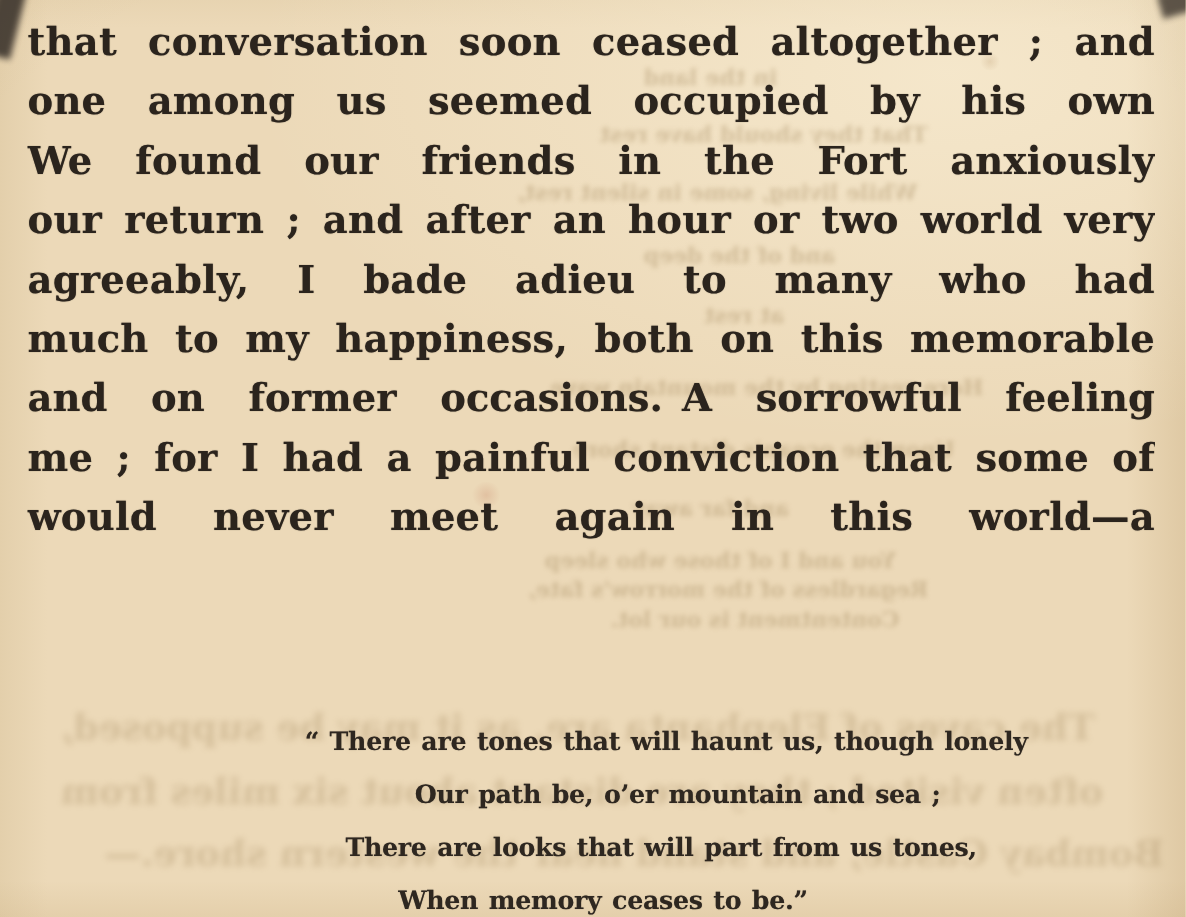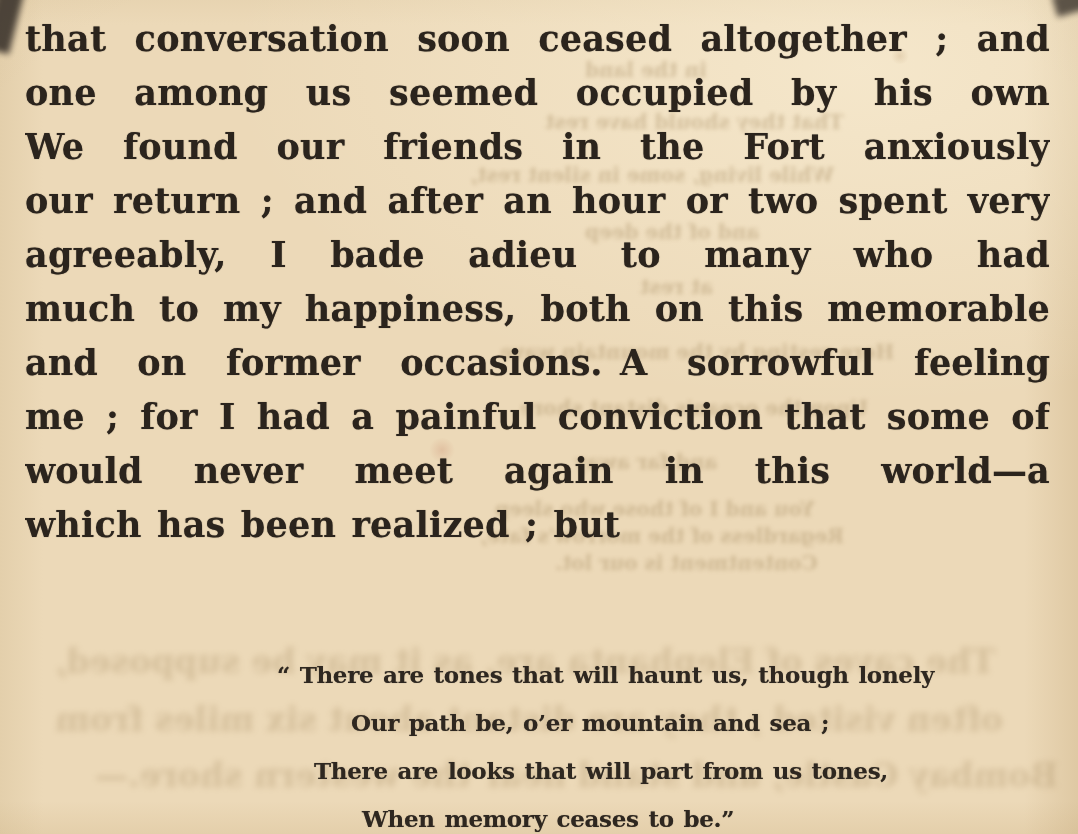--- a/index.html
+++ b/index.html
@@ -116,21 +116,21 @@
     font-size: 23px;
     font-weight: 700;
     color: #2e2720;
     letter-spacing: -0.3px;
     word-spacing: 2px;
     text-shadow: 0 0 0.8px rgba(46,39,32,0.5);
     filter: blur(0.2px);
   }
   .poem-line { height: 48px; line-height: 48px; white-space: nowrap; }
   .ind-0 { margin-left: 0; }
-  .ind-1 { margin-left: 74px; }
+  .ind-1 { margin-left: 100px; }
   .ind-2 { margin-left: 37px; }
   .ind-3 { margin-left: 85px; }
 </style>
 </head>
 <body>
 
 <div class="page">
 
   <div class="corner-tl"></div>
   <div class="corner-tr"></div>
@@ -151,27 +151,26 @@
     <div class="ghost small g11">Contentment is our lot.</div>
     <div class="ghost big gb1">The caves of Elephanta are, as it may be supposed,</div>
     <div class="ghost big gb2">often visited ; they are distant about six miles from</div>
     <div class="ghost big gb3">Bombay Castle, and stand near the western shore.—</div>
   </div>
 
   <div class="main-text">
     <div class="pline">that conversation soon ceased altogether ; and each</div>
     <div class="pline">one among us seemed occupied by his own musings.</div>
     <div class="pline">We found our friends in the Fort anxiously awaiting</div>
-    <div class="pline">our return ; and after an hour or two spent very</div>
+    <div class="pline">our return ; and after an hour or two world very</div>
     <div class="pline">agreeably, I bade adieu to many who had contributed</div>
     <div class="pline">much to my happiness, both on this memorable day,</div>
     <div class="pline tight">and on former occasions. A sorrowful feeling oppressed</div>
     <div class="pline">me ; for I had a painful conviction that some of us</div>
     <div class="pline">would never meet again in this world—a foreboding</div>
-    <div class="pline no-just">which has been realized ; but</div>
   </div>
 
   <div class="poem">
     <div class="poem-line ind-0">“ There are tones that will haunt us, though lonely</div>
     <div class="poem-line ind-1">Our path be, o’er mountain and sea ;</div>
     <div class="poem-line ind-2">There are looks that will part from us tones,</div>
     <div class="poem-line ind-3">When memory ceases to be.”</div>
   </div>
 
 </div>

